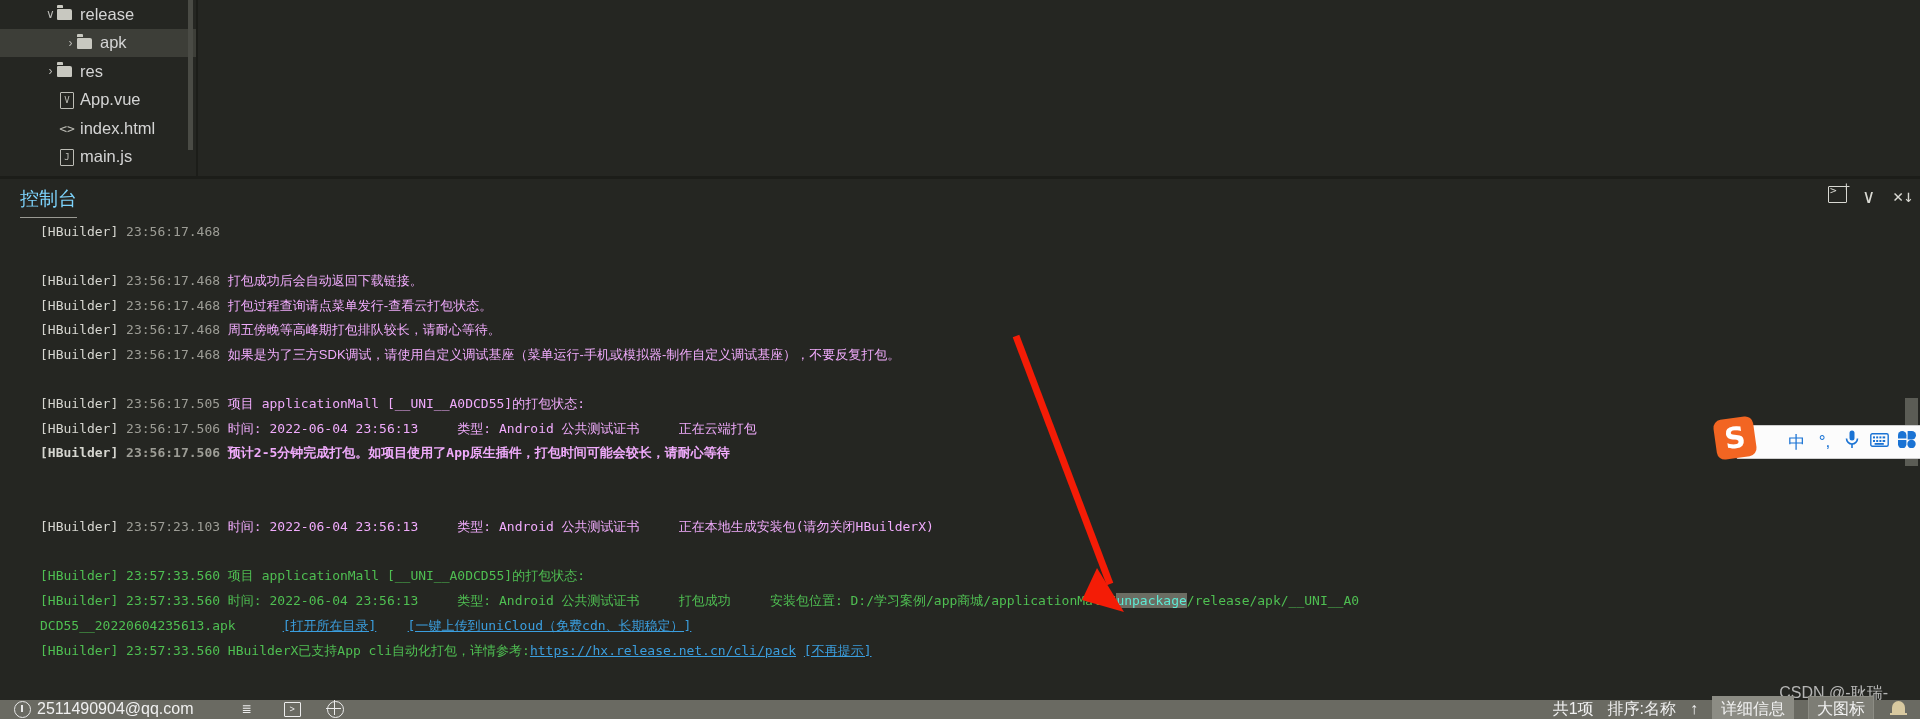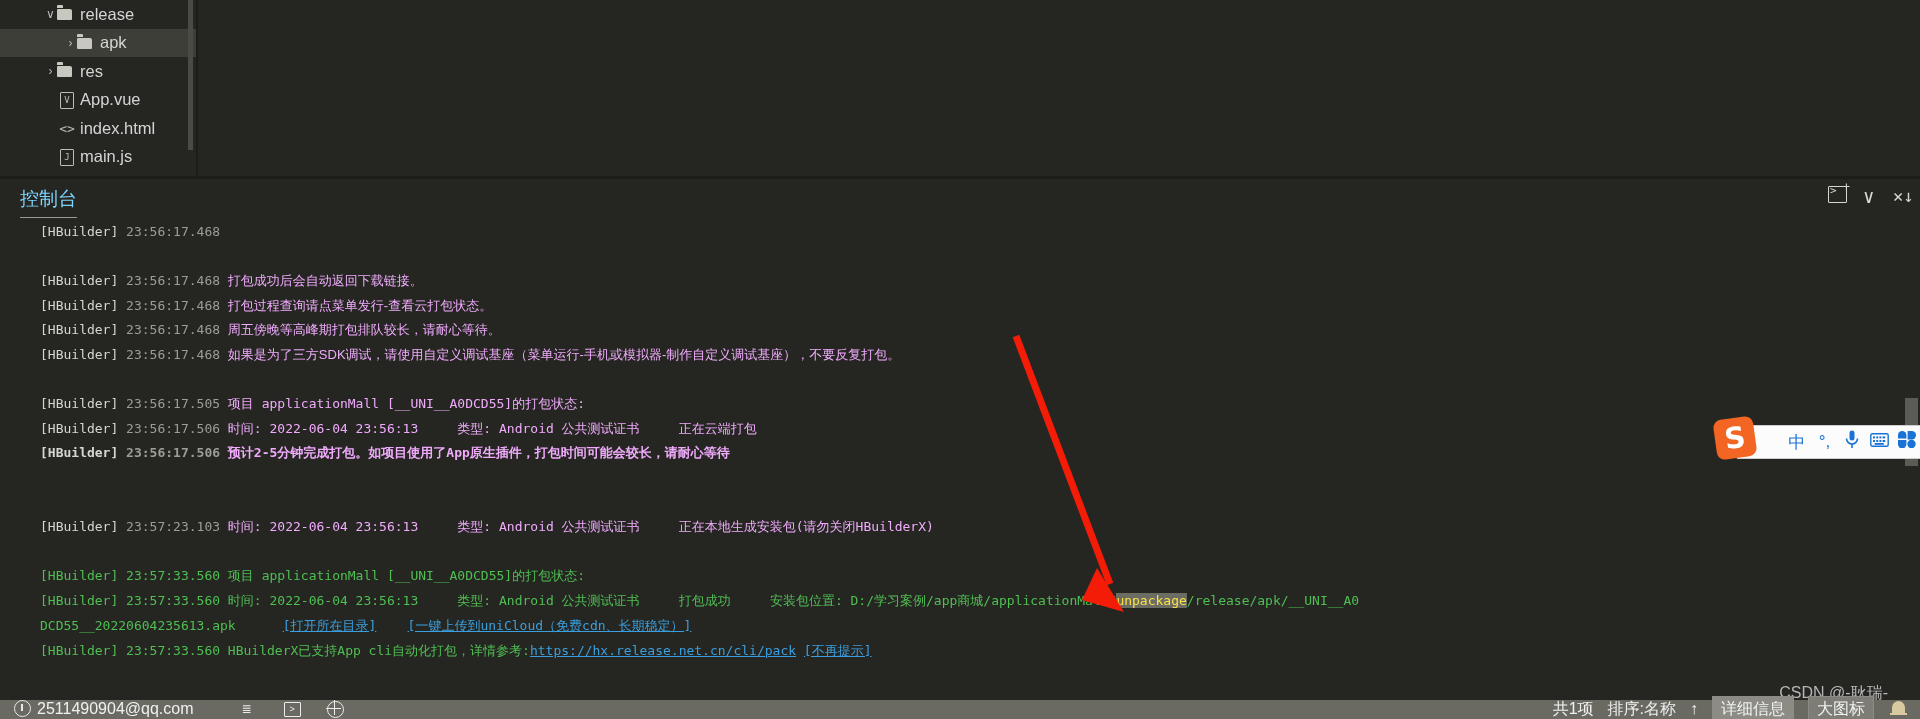--- a/index.html
+++ b/index.html
@@ -89,21 +89,21 @@
   #log{
     position:absolute;left:13px;top:41px;width:1920px;height:468px;overflow:hidden;
     font-size:13px;line-height:24.6px;white-space:pre;
   }
   .ln{position:absolute;left:27px;white-space:pre;}
   .tag{color:#d6d6d0;}
   .ts{color:#9d9d96;}
   .msg{color:#f0abfc;}
   .g{color:#4fbf52;}
   .lnk{color:#3b9ede;text-decoration:underline;}
-  .sel-hl{background:#6b6d63;color:#fde047;}
+  .sel-hl{background:#6b6d63;color:#5eead4;}
   .cn{font-family:"Liberation Sans","DejaVu Sans",sans-serif;}
 
   
   #arrow{position:absolute;left:0;top:0;width:1920px;height:719px;pointer-events:none;}
 
   
   #ime{
     position:absolute;left:1736px;top:425px;width:184px;height:32px;
     background:#fcfcfc;border:1px solid #cfcfcf;border-radius:2px;
     display:flex;align-items:center;
@@ -123,21 +123,21 @@
     position:absolute;left:1905px;top:398px;width:13px;height:68px;background:#5b5c55;
   }
 
   
   #status{
     position:absolute;left:0;top:700px;width:1920px;height:19px;background:#6a6a62;
     font-family:"Liberation Sans","DejaVu Sans",sans-serif;font-size:16px;color:#f0f0f0;
   }
   #status-inner{position:absolute;left:0;top:-4px;width:1920px;height:26px;
     display:flex;align-items:center;}
-  #acct{margin-left:14px;display:flex;align-items:flex-start;gap:6px;}
+  #acct{margin-left:14px;display:flex;align-items:flex-end;gap:6px;}
   .circ{
     display:inline-block;width:15px;height:15px;border:1.5px solid #e8e8e8;
     border-radius:50%;position:relative;
   }
   .circ:after{content:"";position:absolute;left:5.5px;top:3px;width:2px;height:7px;background:#e8e8e8;}
   #sbicons{margin-left:48px;display:flex;gap:26px;align-items:center;color:#ececec;}
   .sb-list{display:inline-block;width:16px;height:13px;font-size:12px;line-height:13px;letter-spacing:1px;}
   .sb-term{display:inline-block;width:15px;height:13px;border:1.4px solid #ececec;
     font-size:9px;line-height:12px;text-align:center;border-radius:1px;}
   .sb-globe{display:inline-block;width:15px;height:15px;border:1.4px solid #ececec;border-radius:50%;

